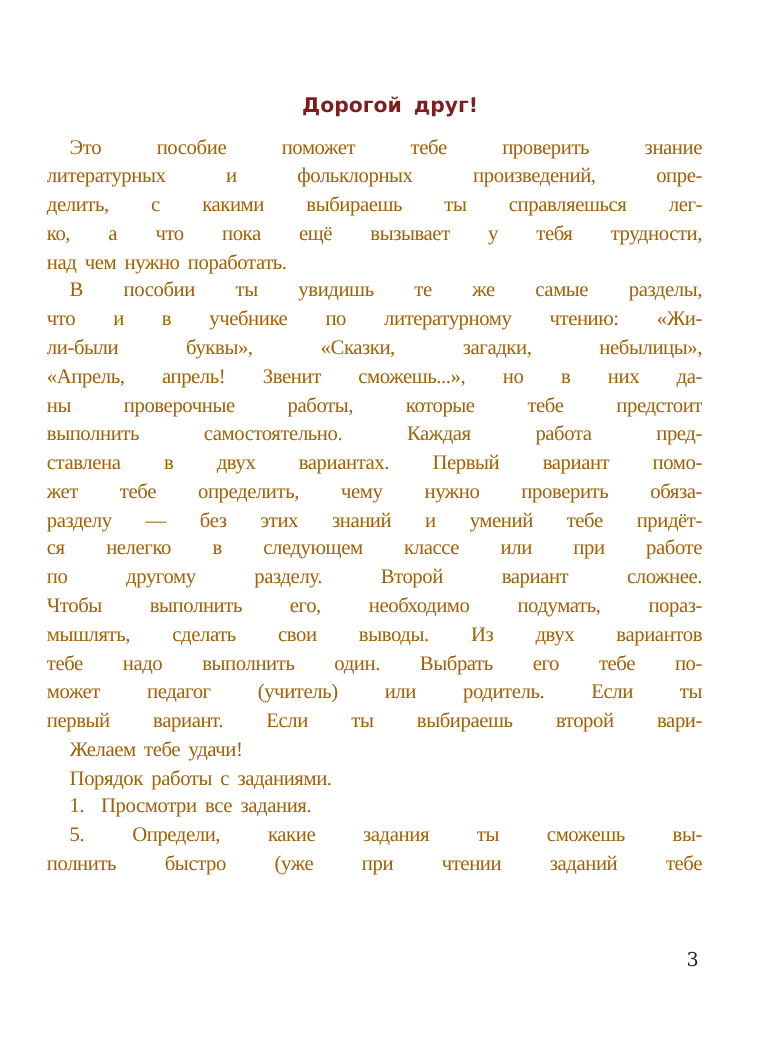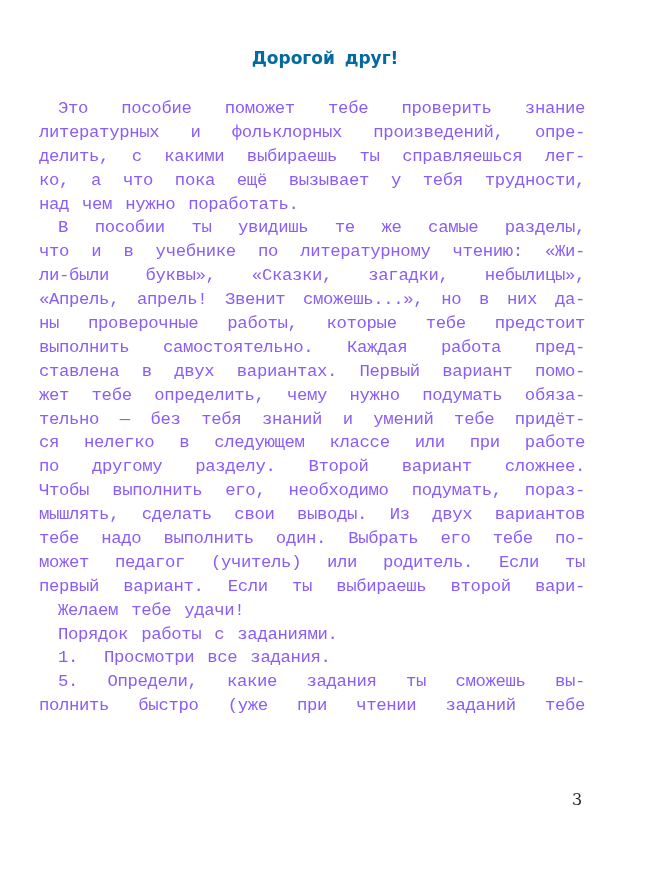--- a/index.html
+++ b/index.html
@@ -15,39 +15,39 @@
       color: #231f20;
       font-family: "DejaVu Sans", sans-serif;
     }
     .page {
       position: absolute;
       left: 0; top: 0;
       width: 650px; height: 869px;
     }
     .title {
       position: absolute;
-      top: 48px;
+      top: 78px;
       left: 0;
       width: 650px;
       text-align: center;
       font-family: "DejaVu Sans", sans-serif;
       font-weight: bold;
       font-size: 17px;
       word-spacing: 4px;
-      color: #0369a1;
+      color: #7f1d1d;
     }
     .body-text {
       position: absolute;
-      top: 97px;
+      top: 111px;
       left: 39px;
       width: 546px;
-      font-family: Liberation Mono, monospace;
+      font-family: Liberation Serif, serif;
       font-size: 17.3px;
       line-height: 23.9px;
-      color: #8b5cf6;
+      color: #a16207;
       letter-spacing: -0.35px;
     }
     .line {
       display: block;
       height: 23.9px;
       white-space: nowrap;
       text-align: justify;
       text-align-last: justify;
     }
     .line.last {
@@ -81,22 +81,22 @@
     <span class="line">ко, а что пока ещё вызывает у тебя трудности,</span>
     <span class="line last">над чем нужно поработать.</span>
 
     <span class="line indent">В пособии ты увидишь те же самые разделы,</span>
     <span class="line">что и в учебнике по литературному чтению: «Жи-</span>
     <span class="line">ли-были буквы», «Сказки, загадки, небылицы»,</span>
     <span class="line">«Апрель, апрель! Звенит сможешь...», но в них да-</span>
     <span class="line">ны проверочные работы, которые тебе предстоит</span>
     <span class="line">выполнить самостоятельно. Каждая работа пред-</span>
     <span class="line">ставлена в двух вариантах. Первый вариант помо-</span>
-    <span class="line">жет тебе определить, чему нужно подумать обяза-</span>
-    <span class="line">тельно — без тебя знаний и умений тебе придёт-</span>
+    <span class="line">жет тебе определить, чему нужно проверить обяза-</span>
+    <span class="line">разделу — без этих знаний и умений тебе придёт-</span>
     <span class="line">ся нелегко в следующем классе или при работе</span>
     <span class="line">по другому разделу. Второй вариант сложнее.</span>
     <span class="line">Чтобы выполнить его, необходимо подумать, пораз-</span>
     <span class="line">мышлять, сделать свои выводы. Из двух вариантов</span>
     <span class="line">тебе надо выполнить один. Выбрать его тебе по-</span>
     <span class="line">может педагог (учитель) или родитель. Если ты</span>
     <span class="line">первый вариант. Если ты выбираешь второй вари-</span>
 
     <span class="line indent last">Желаем тебе удачи!</span>
 

